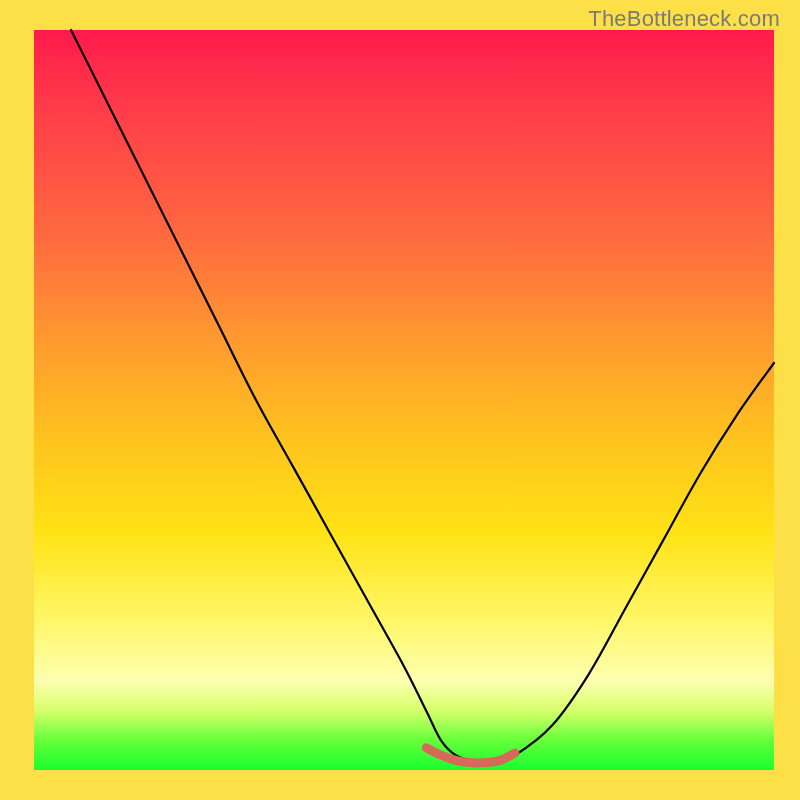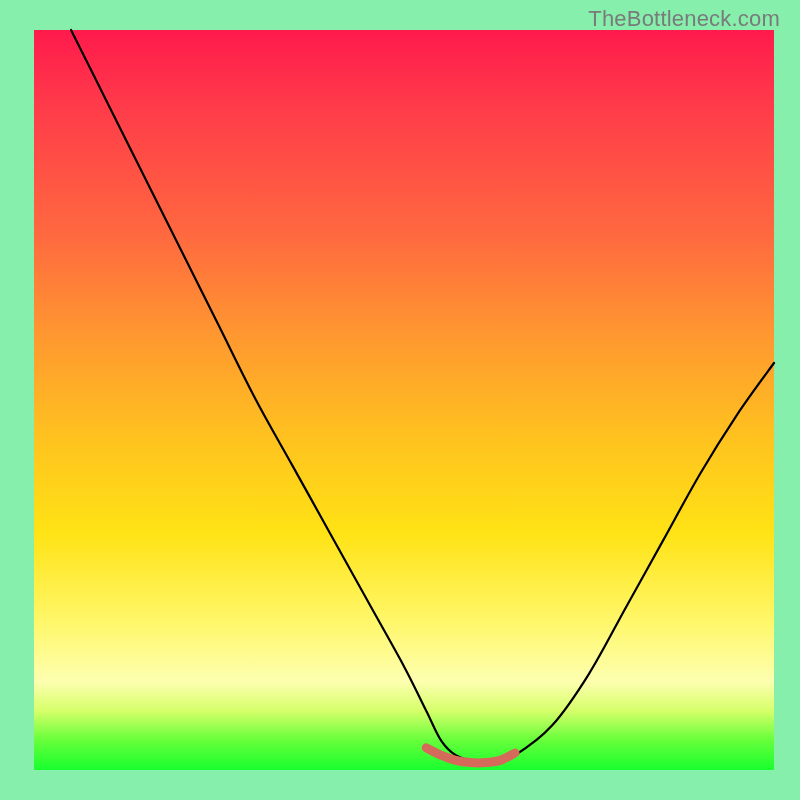--- a/index.html
+++ b/index.html
@@ -10,21 +10,21 @@
     background: #000;
     overflow: hidden;
     font-family: Arial, Helvetica, sans-serif;
   }
   .frame {
     position: absolute;
     left: 0;
     top: 0;
     width: 800px;
     height: 800px;
-    background: #86efac;
+    background: #fde047;
   }
   .plot-area {
     position: absolute;
     left: 34px;
     top: 30px;
     width: 740px;
     height: 740px;
     
     background: linear-gradient(
       to bottom,

